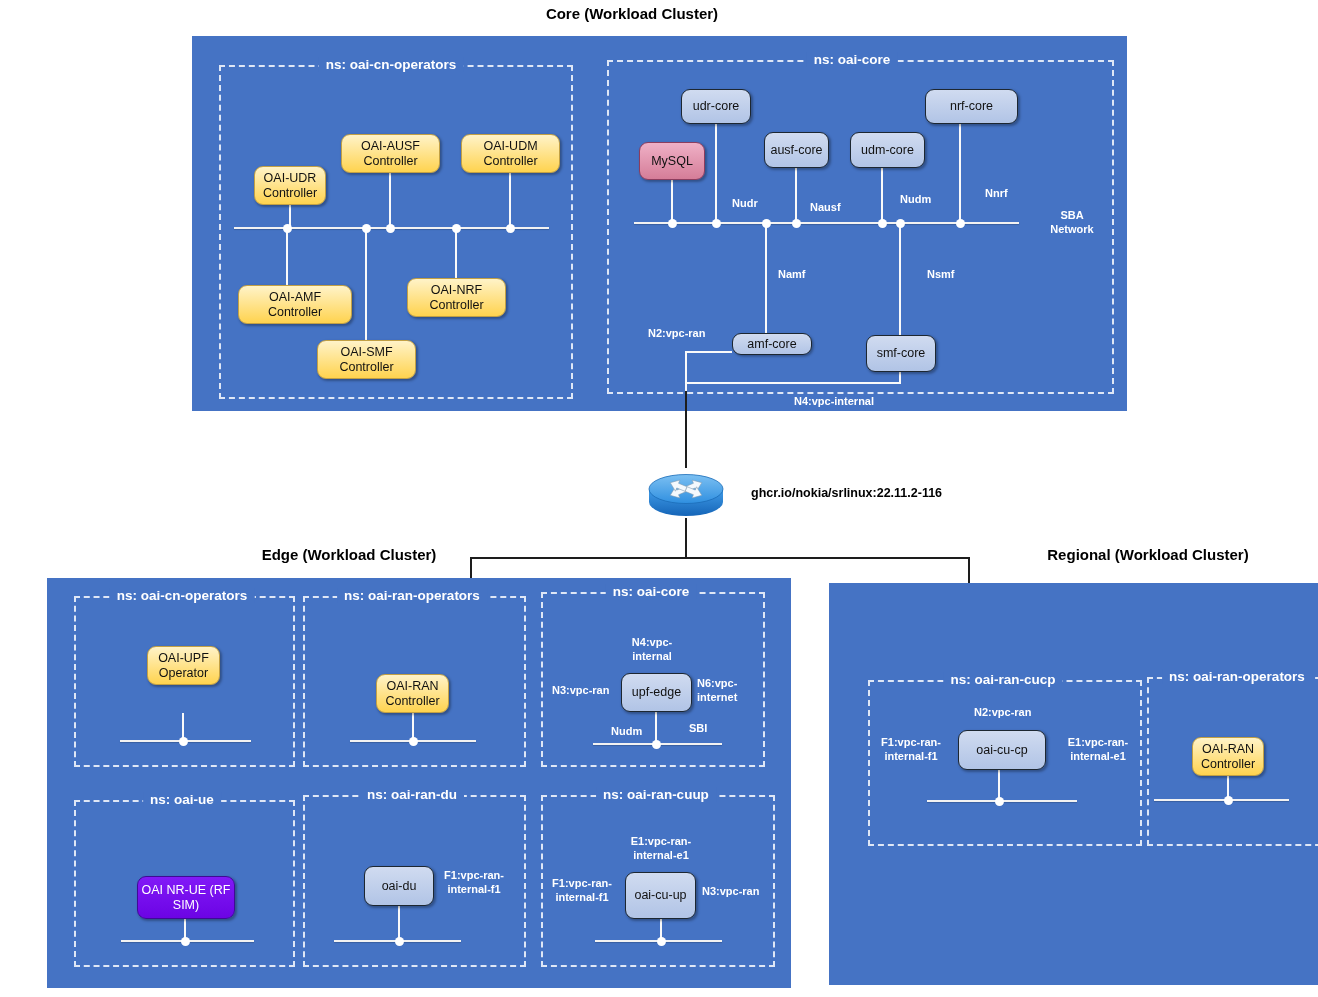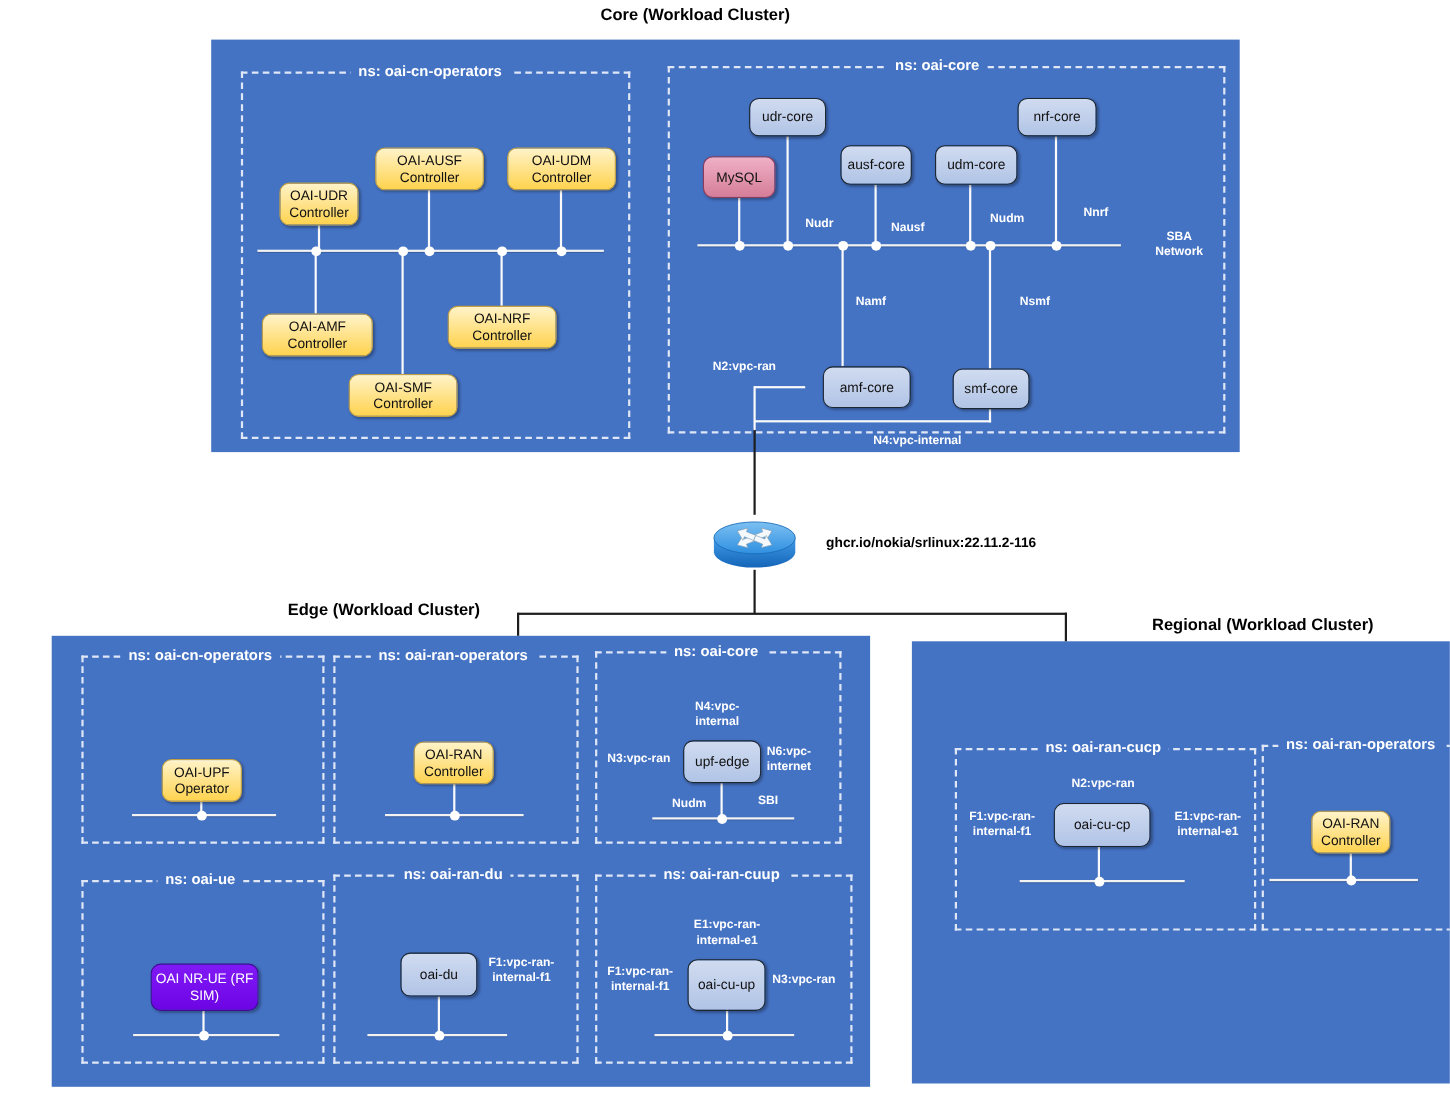--- a/index.html
+++ b/index.html
@@ -48,21 +48,21 @@
   <div class="cline" style="left:321px;top:229px;width:2px;height:111px"></div>
   <div class="dot" style="left:239px;top:224px"></div>
   <div class="dot" style="left:318px;top:224px"></div>
   <div class="dot" style="left:342px;top:224px"></div>
   <div class="dot" style="left:408px;top:224px"></div>
   <div class="dot" style="left:462px;top:224px"></div>
 
   <div class="node n-yellow" style="left:210px;top:166px;width:72px;height:39px">OAI-UDR Controller</div>
   <div class="node n-yellow" style="left:297px;top:134px;width:99px;height:39px">OAI-AUSF Controller</div>
   <div class="node n-yellow" style="left:417px;top:134px;width:99px;height:39px">OAI-UDM Controller</div>
-  <div class="node n-yellow" style="left:194px;top:285px;width:101px;height:39px">OAI-AMF Controller</div>
+  <div class="node n-yellow" style="left:194px;top:285px;width:114px;height:39px">OAI-AMF Controller</div>
   <div class="node n-yellow" style="left:363px;top:278px;width:99px;height:39px">OAI-NRF Controller</div>
   <div class="node n-yellow" style="left:273px;top:340px;width:99px;height:39px">OAI-SMF Controller</div>
 
   <div class="ns" style="left:563px;top:60px;width:503px;height:330px"></div>
   <div class="ns-label" style="left:808px;top:52px">ns: oai-core</div>
 
   <div class="bus" style="left:590px;top:222px;width:385px"></div>
   <div class="cline" style="left:627px;top:180px;width:2px;height:42px"></div>
   <div class="cline" style="left:671px;top:124px;width:2px;height:98px"></div>
   <div class="cline" style="left:751px;top:168px;width:2px;height:54px"></div>
@@ -79,22 +79,22 @@
   <div class="dot" style="left:718px;top:219px"></div>
   <div class="dot" style="left:748px;top:219px"></div>
   <div class="dot" style="left:834px;top:219px"></div>
   <div class="dot" style="left:852px;top:219px"></div>
   <div class="dot" style="left:912px;top:219px"></div>
 
   <div class="node n-blue" style="left:637px;top:89px;width:70px;height:35px">udr-core</div>
   <div class="node n-pink" style="left:595px;top:142px;width:66px;height:38px">MySQL</div>
   <div class="node n-blue" style="left:720px;top:132px;width:65px;height:36px">ausf-core</div>
   <div class="node n-blue" style="left:806px;top:132px;width:75px;height:36px">udm-core</div>
-  <div class="node n-blue" style="left:881px;top:89px;width:72px;height:35px">nrf-core</div>
-  <div class="node n-blue" style="left:704px;top:333px;width:80px;height:38px">amf-core</div>
+  <div class="node n-blue" style="left:881px;top:89px;width:93px;height:35px">nrf-core</div>
+  <div class="node n-blue" style="left:688px;top:333px;width:80px;height:22px">amf-core</div>
   <div class="node n-blue" style="left:822px;top:335px;width:70px;height:37px">smf-core</div>
 
   <div class="netlabel" style="left:688px;top:197px">Nudr</div>
   <div class="netlabel" style="left:766px;top:201px">Nausf</div>
   <div class="netlabel" style="left:856px;top:193px">Nudm</div>
   <div class="netlabel" style="left:941px;top:187px">Nnrf</div>
   <div class="netlabel wrap" style="left:999px;top:209px;width:58px">SBA Network</div>
   <div class="netlabel" style="left:734px;top:268px">Namf</div>
   <div class="netlabel" style="left:883px;top:268px">Nsmf</div>
   <div class="netlabel" style="left:604px;top:327px">N2:vpc-ran</div>
@@ -131,21 +131,21 @@
   <div class="router-label" style="left:707px;top:486px">ghcr.io/nokia/srlinux:22.11.2-116</div>
 
   <div class="title" style="left:305px;top:546px">Edge (Workload Cluster)</div>
   <div class="cluster" style="left:3px;top:578px;width:744px;height:410px"></div>
 
   <div class="ns" style="left:30px;top:596px;width:217px;height:167px"></div>
   <div class="ns-label" style="left:138px;top:588px">ns: oai-cn-operators</div>
   <div class="cline" style="left:138px;top:713px;width:2px;height:27px"></div>
   <div class="bus" style="left:76px;top:740px;width:131px"></div>
   <div class="dot" style="left:135px;top:737px"></div>
-  <div class="node n-yellow" style="left:103px;top:690px;width:73px;height:39px">OAI-UPF Operator</div>
+  <div class="node n-yellow" style="left:103px;top:646px;width:73px;height:39px">OAI-UPF Operator</div>
 
   <div class="ns" style="left:259px;top:596px;width:219px;height:167px"></div>
   <div class="ns-label" style="left:368px;top:588px">ns: oai-ran-operators</div>
   <div class="cline" style="left:368px;top:713px;width:2px;height:27px"></div>
   <div class="bus" style="left:306px;top:740px;width:126px"></div>
   <div class="dot" style="left:365px;top:737px"></div>
   <div class="node n-yellow" style="left:332px;top:674px;width:73px;height:39px">OAI-RAN Controller</div>
 
   <div class="ns" style="left:497px;top:592px;width:220px;height:171px"></div>
   <div class="ns-label" style="left:607px;top:584px">ns: oai-core</div>
@@ -177,21 +177,21 @@
   <div class="ns" style="left:497px;top:795px;width:230px;height:168px"></div>
   <div class="ns-label" style="left:612px;top:787px">ns: oai-ran-cuup</div>
   <div class="cline" style="left:616px;top:911px;width:2px;height:29px"></div>
   <div class="bus" style="left:551px;top:940px;width:127px"></div>
   <div class="dot" style="left:613px;top:937px"></div>
   <div class="node n-blue" style="left:581px;top:872px;width:71px;height:47px">oai-cu-up</div>
   <div class="netlabel wrap" style="left:577px;top:835px;width:80px">E1:vpc-ran-internal-e1</div>
   <div class="netlabel wrap" style="left:506px;top:877px;width:64px">F1:vpc-ran-internal-f1</div>
   <div class="netlabel" style="left:658px;top:885px">N3:vpc-ran</div>
 
-  <div class="title" style="left:1104px;top:560px">Regional (Workload Cluster)</div>
+  <div class="title" style="left:1104px;top:546px">Regional (Workload Cluster)</div>
   <div class="cluster" style="left:785px;top:583px;width:531px;height:402px"></div>
 
   <div class="ns" style="left:824px;top:680px;width:270px;height:162px"></div>
   <div class="ns-label" style="left:959px;top:672px">ns: oai-ran-cucp</div>
   <div class="cline" style="left:954px;top:770px;width:2px;height:30px"></div>
   <div class="bus" style="left:883px;top:800px;width:150px"></div>
   <div class="dot" style="left:951px;top:797px"></div>
   <div class="node n-blue" style="left:914px;top:730px;width:88px;height:40px">oai-cu-cp</div>
   <div class="netlabel" style="left:930px;top:706px">N2:vpc-ran</div>
   <div class="netlabel wrap" style="left:832px;top:736px;width:70px">F1:vpc-ran-internal-f1</div>

